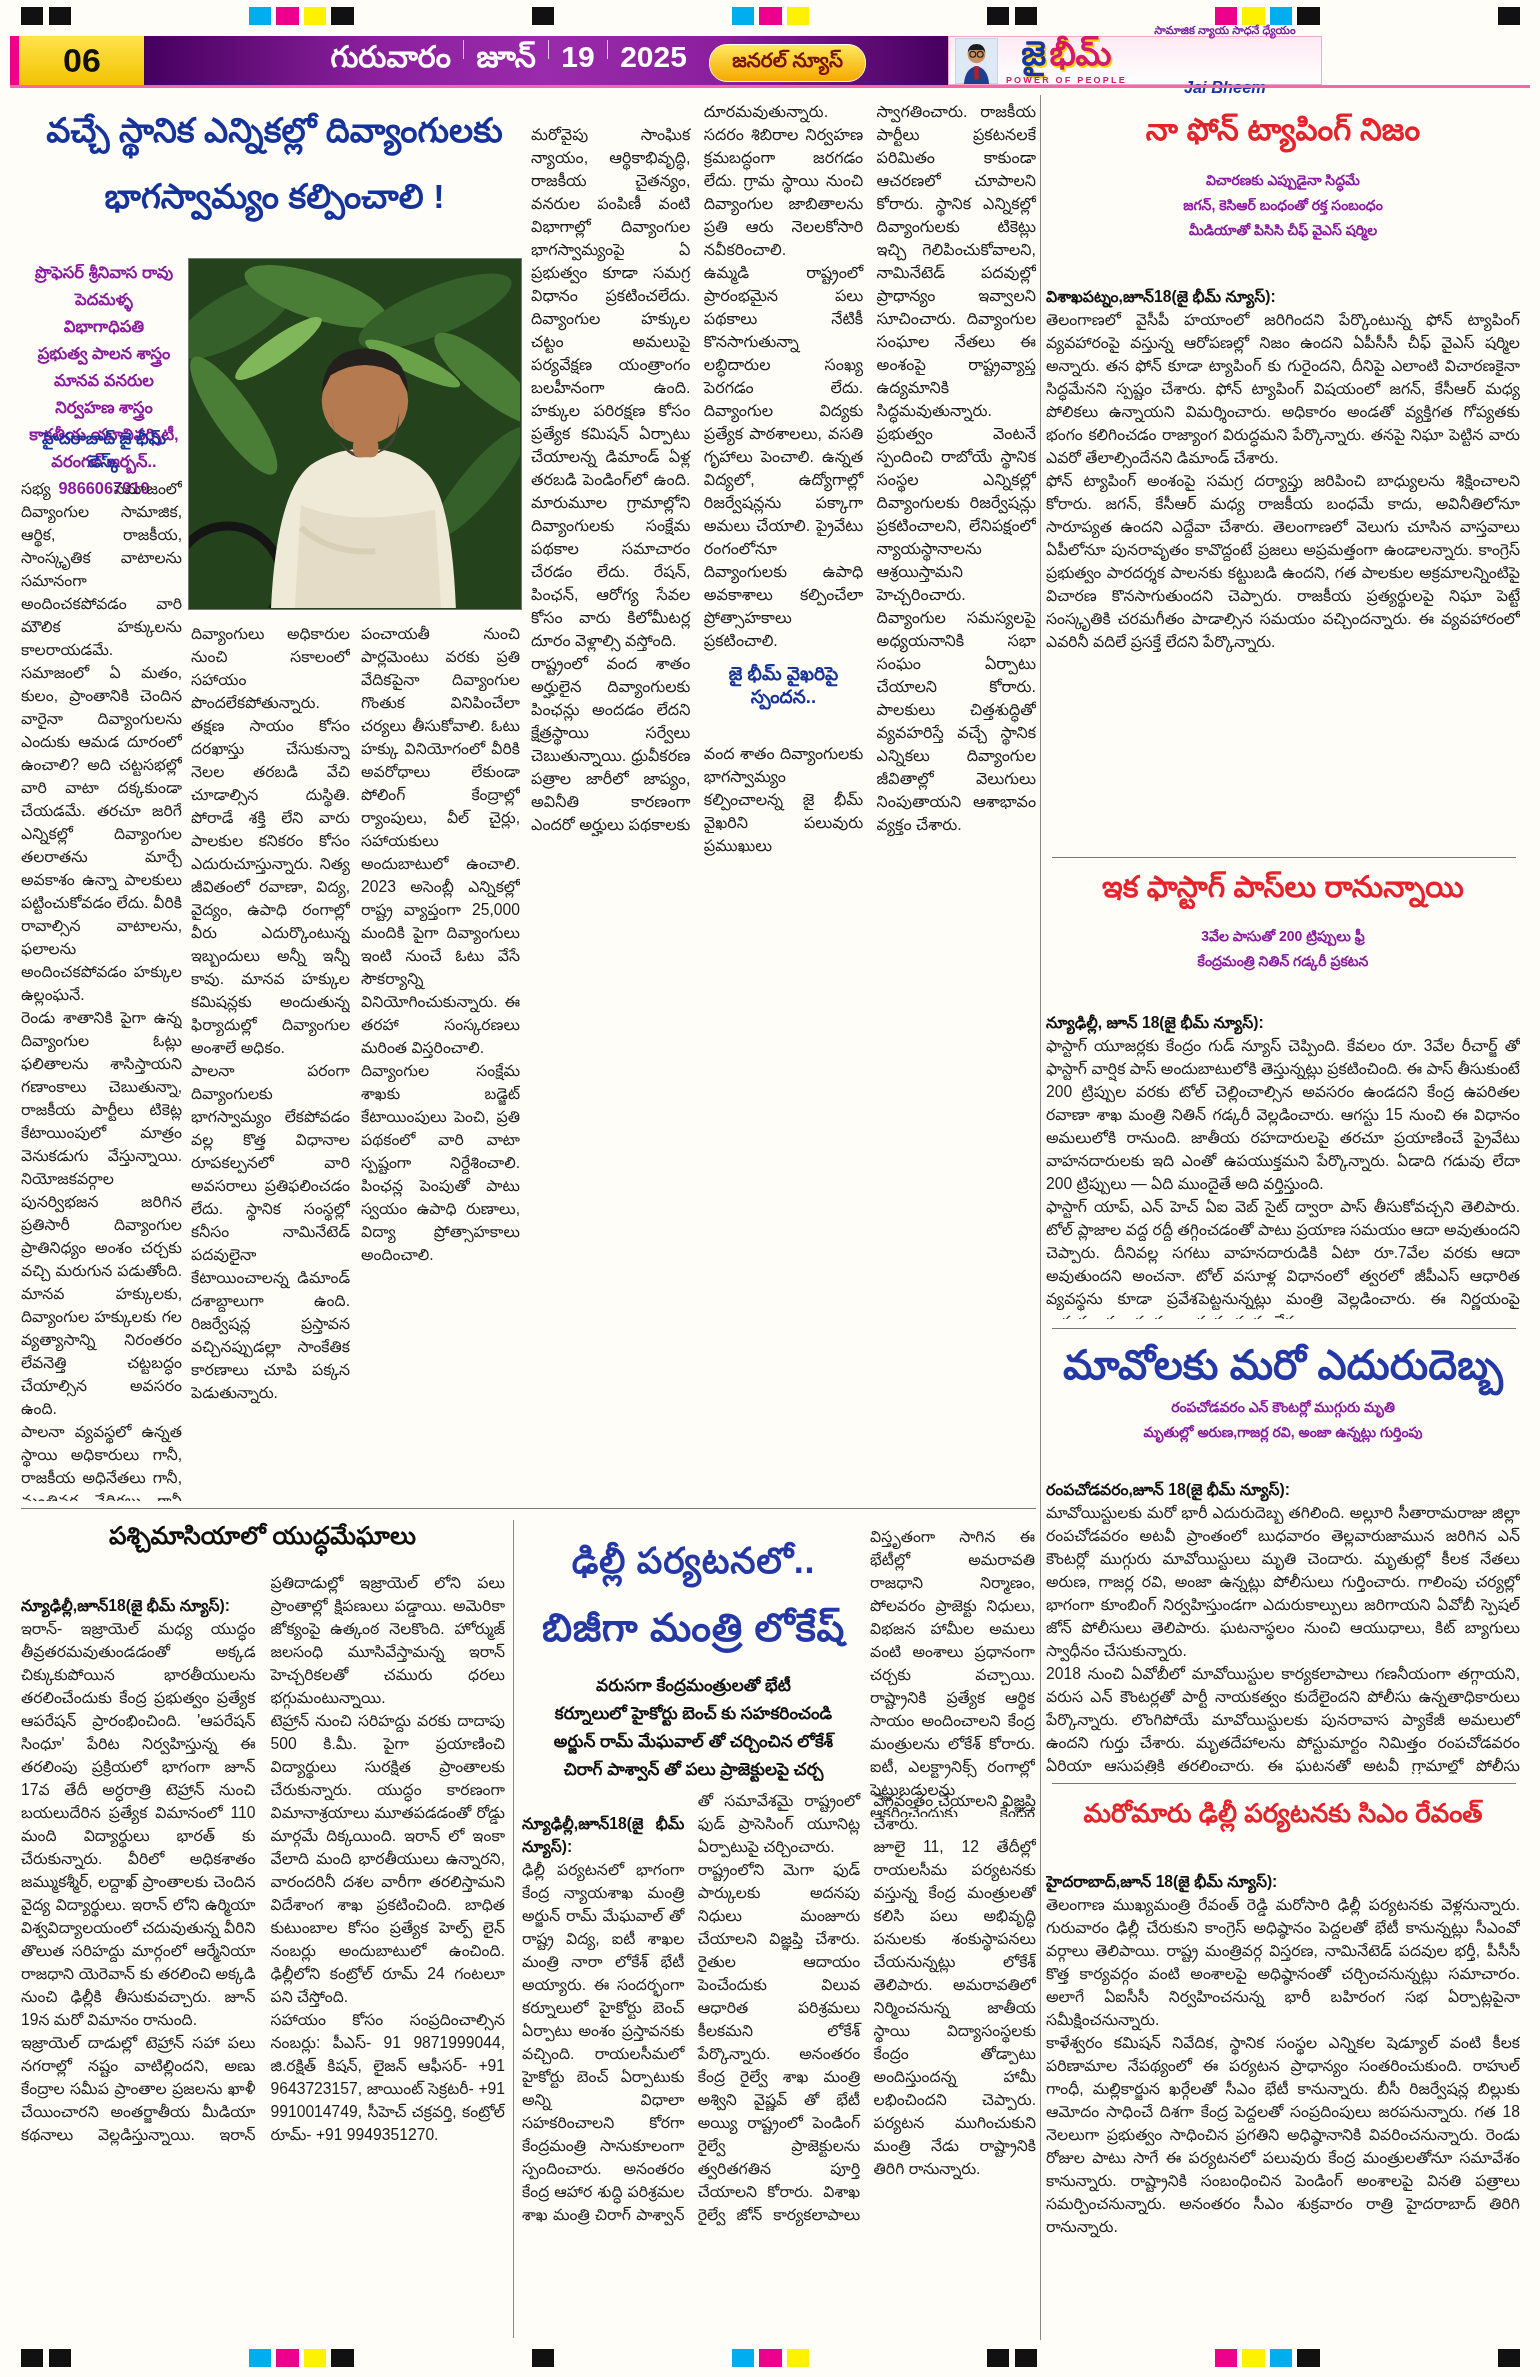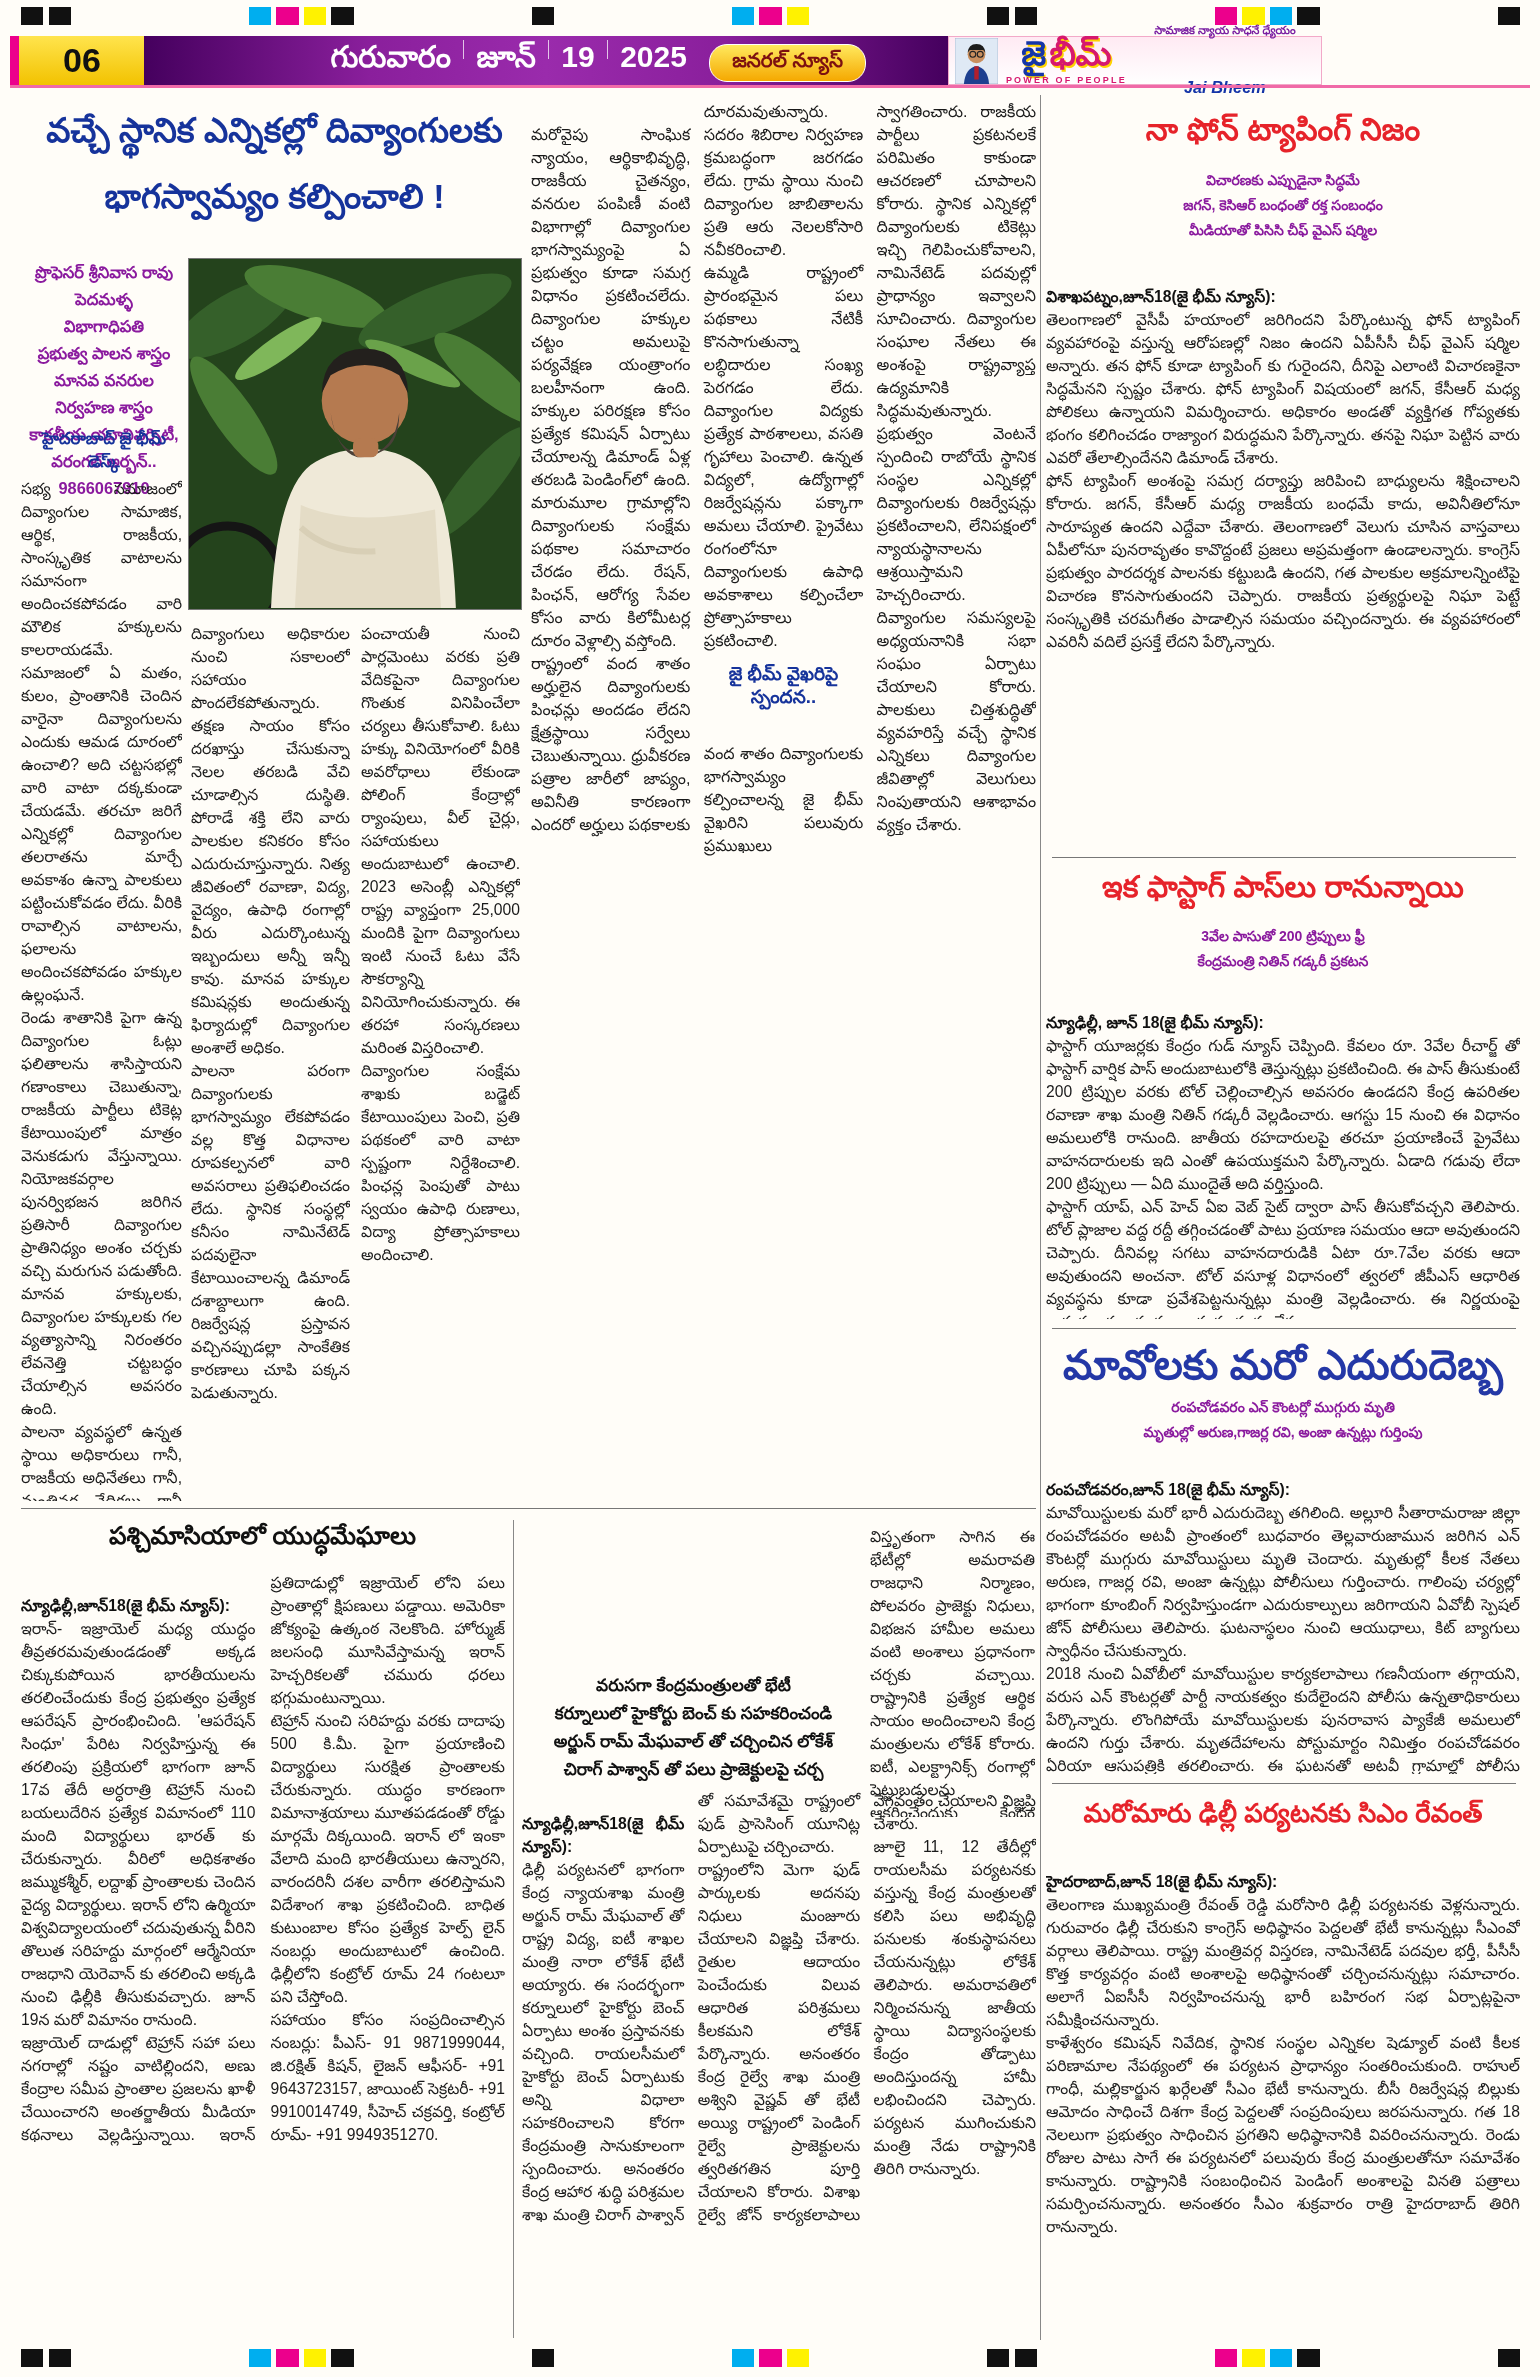--- a/index.html
+++ b/index.html
@@ -201,20 +201,24 @@
 
   <div class="war-head">పశ్చిమాసియాలో యుద్ధమేఘాలు</div>
   <div class="bodytext war-body">
     <b class="dateline">న్యూఢిల్లీ,జూన్18(జై భీమ్ న్యూస్):</b>
     <span>ఇరాన్- ఇజ్రాయెల్ మధ్య యుద్ధం తీవ్రతరమవుతుండడంతో అక్కడ చిక్కుకుపోయిన భారతీయులను తరలించేందుకు కేంద్ర ప్రభుత్వం ప్రత్యేక ఆపరేషన్ ప్రారంభించింది. 'ఆపరేషన్ సింధూ' పేరిట నిర్వహిస్తున్న ఈ తరలింపు ప్రక్రియలో భాగంగా జూన్ 17వ తేదీ అర్ధరాత్రి టెహ్రాన్ నుంచి బయలుదేరిన ప్రత్యేక విమానంలో 110 మంది విద్యార్థులు భారత్ కు చేరుకున్నారు. వీరిలో అధికశాతం జమ్ముకశ్మీర్, లద్దాఖ్ ప్రాంతాలకు చెందిన వైద్య విద్యార్థులు. ఇరాన్ లోని ఉర్మియా విశ్వవిద్యాలయంలో చదువుతున్న వీరిని తొలుత సరిహద్దు మార్గంలో ఆర్మేనియా రాజధాని యెరెవాన్ కు తరలించి అక్కడి నుంచి ఢిల్లీకి తీసుకువచ్చారు. జూన్ 19న మరో విమానం రానుంది.
 ఇజ్రాయెల్ దాడుల్లో టెహ్రాన్ సహా పలు నగరాల్లో నష్టం వాటిల్లిందని, అణు కేంద్రాల సమీప ప్రాంతాల ప్రజలను ఖాళీ చేయించారని అంతర్జాతీయ మీడియా కథనాలు వెల్లడిస్తున్నాయి. ఇరాన్ ప్రతిదాడుల్లో ఇజ్రాయెల్ లోని పలు ప్రాంతాల్లో క్షిపణులు పడ్డాయి. అమెరికా జోక్యంపై ఉత్కంఠ నెలకొంది. హోర్ముజ్ జలసంధి మూసివేస్తామన్న ఇరాన్ హెచ్చరికలతో చమురు ధరలు భగ్గుమంటున్నాయి.
 టెహ్రాన్ నుంచి సరిహద్దు వరకు దాదాపు 500 కి.మీ. పైగా ప్రయాణించి విద్యార్థులు సురక్షిత ప్రాంతాలకు చేరుకున్నారు. యుద్ధం కారణంగా విమానాశ్రయాలు మూతపడడంతో రోడ్డు మార్గమే దిక్కయింది. ఇరాన్ లో ఇంకా వేలాది మంది భారతీయులు ఉన్నారని, వారందరినీ దశల వారీగా తరలిస్తామని విదేశాంగ శాఖ ప్రకటించింది. బాధిత కుటుంబాల కోసం ప్రత్యేక హెల్ప్ లైన్ నంబర్లు అందుబాటులో ఉంచింది. ఢిల్లీలోని కంట్రోల్ రూమ్ 24 గంటలూ పని చేస్తోంది.
 సహాయం కోసం సంప్రదించాల్సిన నంబర్లు: పీఎస్- 91 9871999044, జి.రక్షిత్ కిషన్, లైజన్ ఆఫీసర్- +91 9643723157, జాయింట్ సెక్రటరీ- +91 9910014749, సీహెచ్ చక్రవర్తి, కంట్రోల్ రూమ్- +91 9949351270.</span>
   </div>
 
+  <div class="lok-head">
+    <div class="l1">ఢిల్లీ పర్యటనలో..</div>
+    <div class="l2">బిజీగా మంత్రి లోకేష్</div>
+  </div>
   <div class="bodytext lok-side">విస్తృతంగా సాగిన ఈ భేటీల్లో అమరావతి రాజధాని నిర్మాణం, పోలవరం ప్రాజెక్టు నిధులు, విభజన హామీల అమలు వంటి అంశాలు ప్రధానంగా చర్చకు వచ్చాయి. రాష్ట్రానికి ప్రత్యేక ఆర్థిక సాయం అందించాలని కేంద్ర మంత్రులను లోకేశ్ కోరారు. ఐటీ, ఎలక్ట్రానిక్స్ రంగాల్లో పెట్టుబడులను ఆకర్షించేందుకు కేంద్రం సహకారం అవసరమని వివరించారు.</div>
   <div class="lok-points">వరుసగా కేంద్రమంత్రులతో భేటీ
 కర్నూలులో హైకోర్టు బెంచ్ కు సహకరించండి
 అర్జున్ రామ్ మేఘవాల్ తో చర్చించిన లోకేశ్
 చిరాగ్ పాశ్వాన్ తో పలు ప్రాజెక్టులపై చర్చ</div>
   <div class="bodytext lok-body">
     <b class="dateline">న్యూఢిల్లీ,జూన్18(జై భీమ్ న్యూస్):</b>
     <span>ఢిల్లీ పర్యటనలో భాగంగా కేంద్ర న్యాయశాఖ మంత్రి అర్జున్ రామ్ మేఘవాల్ తో రాష్ట్ర విద్య, ఐటీ శాఖల మంత్రి నారా లోకేశ్ భేటీ అయ్యారు. ఈ సందర్భంగా కర్నూలులో హైకోర్టు బెంచ్ ఏర్పాటు అంశం ప్రస్తావనకు వచ్చింది. రాయలసీమలో హైకోర్టు బెంచ్ ఏర్పాటుకు అన్ని విధాలా సహకరించాలని కోరగా కేంద్రమంత్రి సానుకూలంగా స్పందించారు. అనంతరం కేంద్ర ఆహార శుద్ధి పరిశ్రమల శాఖ మంత్రి చిరాగ్ పాశ్వాన్ తో సమావేశమై రాష్ట్రంలో ఫుడ్ ప్రాసెసింగ్ యూనిట్ల ఏర్పాటుపై చర్చించారు.
 రాష్ట్రంలోని మెగా ఫుడ్ పార్కులకు అదనపు నిధులు మంజూరు చేయాలని విజ్ఞప్తి చేశారు. రైతుల ఆదాయం పెంచేందుకు విలువ ఆధారిత పరిశ్రమలు కీలకమని లోకేశ్ పేర్కొన్నారు. అనంతరం కేంద్ర రైల్వే శాఖ మంత్రి అశ్విని వైష్ణవ్ తో భేటీ అయ్యి రాష్ట్రంలో పెండింగ్ రైల్వే ప్రాజెక్టులను త్వరితగతిన పూర్తి చేయాలని కోరారు. విశాఖ రైల్వే జోన్ కార్యకలాపాలు వేగవంతం చేయాలని విజ్ఞప్తి చేశారు.
 జూలై 11, 12 తేదీల్లో రాయలసీమ పర్యటనకు వస్తున్న కేంద్ర మంత్రులతో కలిసి పలు అభివృద్ధి పనులకు శంకుస్థాపనలు చేయనున్నట్లు లోకేశ్ తెలిపారు. అమరావతిలో నిర్మించనున్న జాతీయ స్థాయి విద్యాసంస్థలకు కేంద్రం తోడ్పాటు అందిస్తుందన్న హామీ లభించిందని చెప్పారు. పర్యటన ముగించుకుని మంత్రి నేడు రాష్ట్రానికి తిరిగి రానున్నారు.</span>

